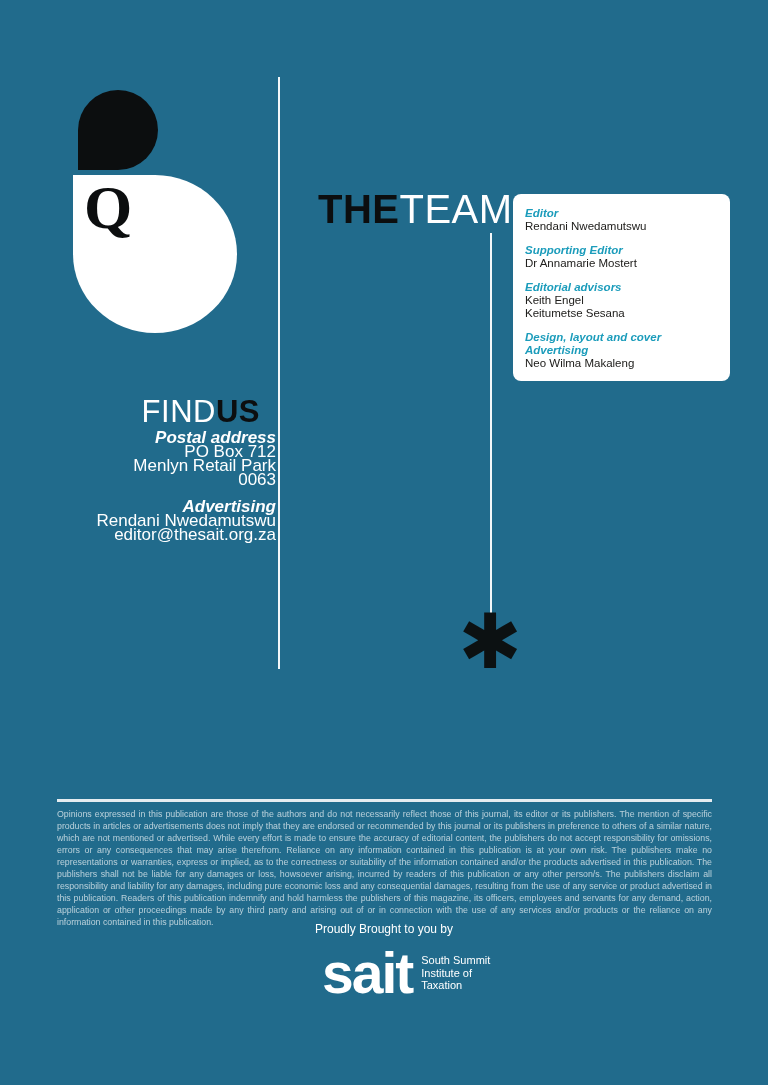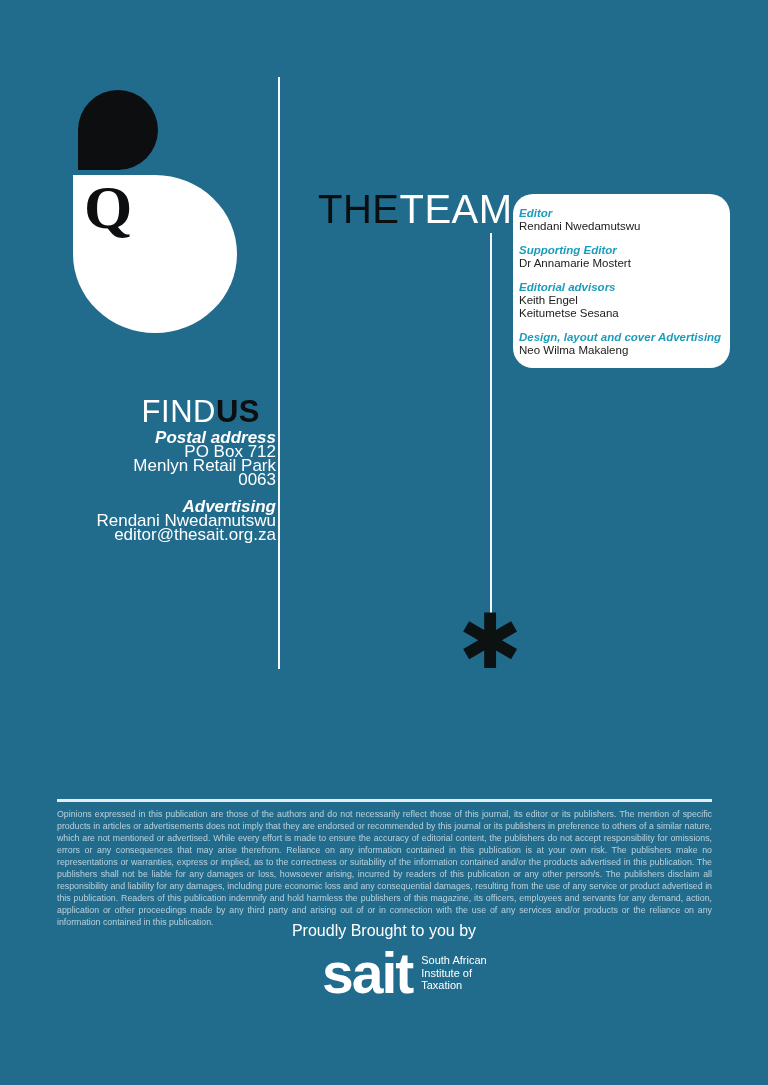--- a/index.html
+++ b/index.html
@@ -32,34 +32,34 @@
   
   .vline { position:absolute; width:2px; background:rgba(255,255,255,0.95); }
   .vline-left   { left:278px; top:77px;  height:592px; }
   .vline-center { left:490px; top:233px; height:388px; }
 
   
   .team-heading {
     position:absolute; left:318px; top:189px;
     font-size:40px; line-height:1; letter-spacing:0.5px; white-space:nowrap;
   }
-  .team-heading .hd-dark  { font-weight:400; color:#0c0e0f; }
+  .team-heading .hd-dark  { font-weight:700; color:#0c0e0f; }
   .team-heading .hd-light { font-weight:400; color:#ffffff; }
 
   
   .asterisk {
     position:absolute; left:448px; top:604px; width:84px;
     text-align:center; font-size:76px; line-height:1; color:#0c1112;
     font-family:"DejaVu Sans", sans-serif;
   }
 
   
   .team-card {
     position:absolute; left:513px; top:194px; width:217px; min-height:171px;
-    background:#ffffff; border-radius:20px; padding:13px 6px 11px;
+    background:#ffffff; border-radius:8px; padding:13px 12px 11px;
   }
   .card-section { margin-bottom:11px; }
   .card-section:last-child { margin-bottom:0; }
   .card-label {
     color:#1b9cbb; font-weight:700; font-style:italic;
     font-size:11.5px; line-height:13px;
   }
   .card-name { color:#21201e; font-size:11.5px; line-height:13px; }
 
   
@@ -84,21 +84,21 @@
     position:absolute; left:57px; top:799px; width:655px; height:2.5px;
     background:#e4ecf0;
   }
   .disclaimer {
     position:absolute; left:57px; top:808px; width:655px;
     font-size:8.8px; line-height:12px; text-align:justify;
     color:rgba(255,255,255,0.68);
   }
   .proudly {
     position:absolute; left:0; top:922px; width:768px;
-    text-align:center; font-size:16px; color:#ffffff;
+    text-align:center; font-size:12px; color:#ffffff;
   }
   .sait-logo {
     position:absolute; left:322px; top:946px;
     display:flex; align-items:center; gap:9px; color:#ffffff;
   }
   .wordmark {
     font-size:57px; font-weight:700; letter-spacing:-2px; line-height:0.95;text-align:center;
   }
   .logo-subtext { font-size:11px; line-height:12.5px; }
 </style>
@@ -155,19 +155,19 @@
     </div>
   </div>
 
   <div class="footer-rule"></div>
   <p class="disclaimer">Opinions expressed in this publication are those of the authors and do not necessarily reflect those of this journal, its editor or its publishers. The mention of specific products in articles or advertisements does not imply that they are endorsed or recommended by this journal or its publishers in preference to others of a similar nature, which are not mentioned or advertised. While every effort is made to ensure the accuracy of editorial content, the publishers do not accept responsibility for omissions, errors or any consequences that may arise therefrom. Reliance on any information contained in this publication is at your own risk. The publishers make no representations or warranties, express or implied, as to the correctness or suitability of the information contained and/or the products advertised in this publication. The publishers shall not be liable for any damages or loss, howsoever arising, incurred by readers of this publication or any other person/s. The publishers disclaim all responsibility and liability for any damages, including pure economic loss and any consequential damages, resulting from the use of any service or product advertised in this publication. Readers of this publication indemnify and hold harmless the publishers of this magazine, its officers, employees and servants for any demand, action, application or other proceedings made by any third party and arising out of or in connection with the use of any services and/or products or the reliance on any information contained in this publication.</p>
   <p class="proudly">Proudly Brought to you by</p>
 
   <div class="sait-logo">
     <span class="wordmark">sait</span>
     <span class="logo-subtext">
-      <div>South African</div>
+      <div>South Summit</div>
       <div>Institute of</div>
       <div>Taxation</div>
     </span>
   </div>
 
 </div>
 
 </body></html>

